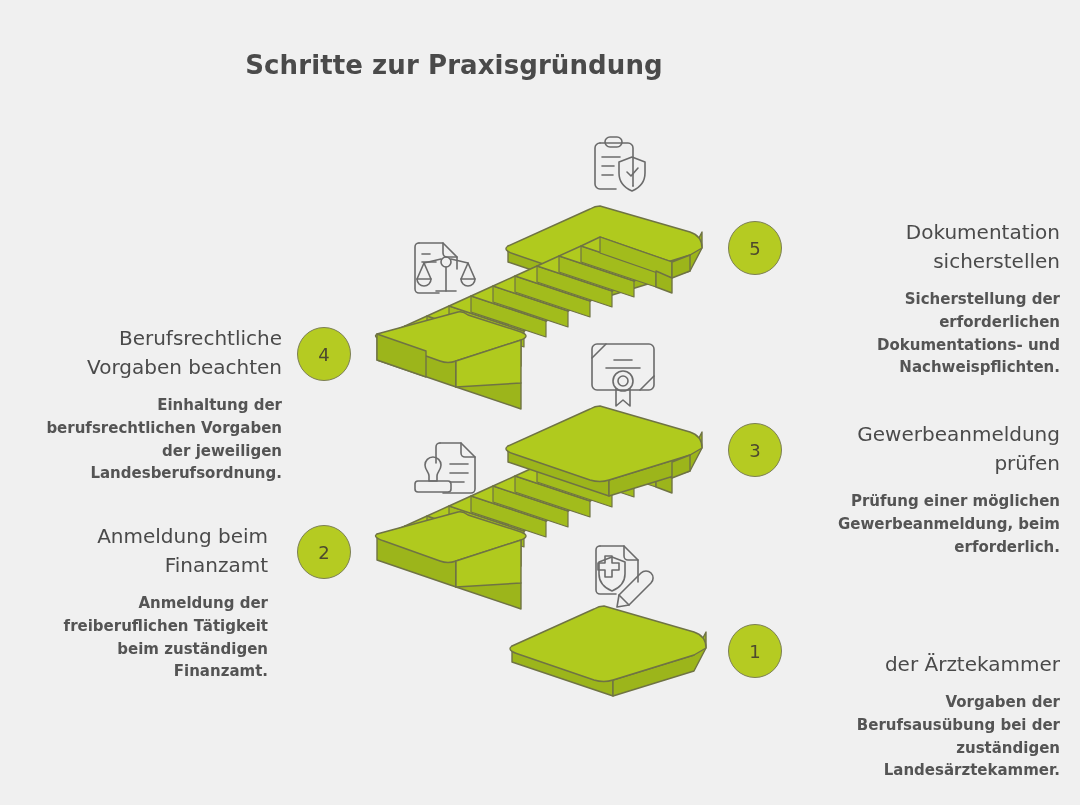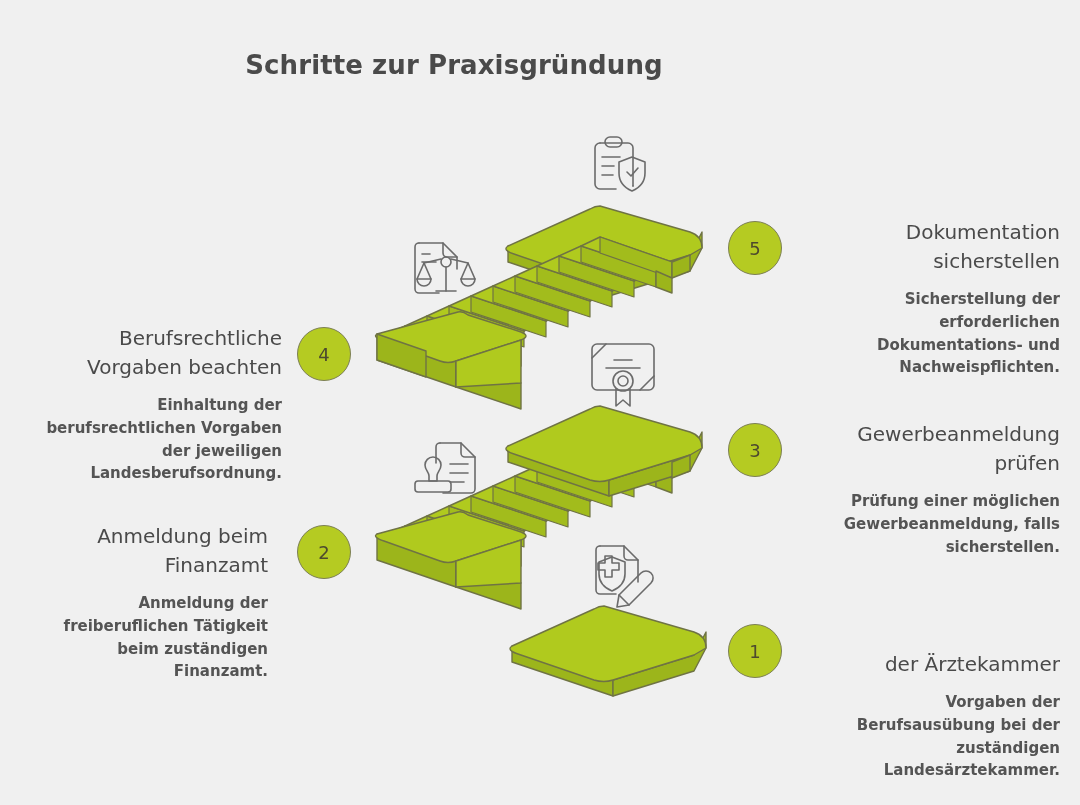--- a/index.html
+++ b/index.html
@@ -285,21 +285,21 @@
   </div>
 
   <div class="badge" style="left:728px; top:423px;">
     <span>3</span>
   </div>
   <div class="step-block right" style="left:810px; top:420px; width:250px;">
     <div class="step-title">
       <span>Gewerbeanmeldung</span><br>
       <span>prüfen</span>
     </div>
-    <p class="step-desc">Prüfung einer möglichen Gewerbeanmeldung, falls sicherstellen.</p>
+    <p class="step-desc">Prüfung einer möglichen Gewerbeanmeldung, beim erforderlich.</p>
   </div>
 
   <div class="badge" style="left:297px; top:525px;">
     <span>2</span>
   </div>
   <div class="step-block left" style="left:18px; top:522px; width:250px;">
     <div class="step-title">
       <span>Anmeldung beim</span><br>
       <span>Finanzamt</span>
     </div>

